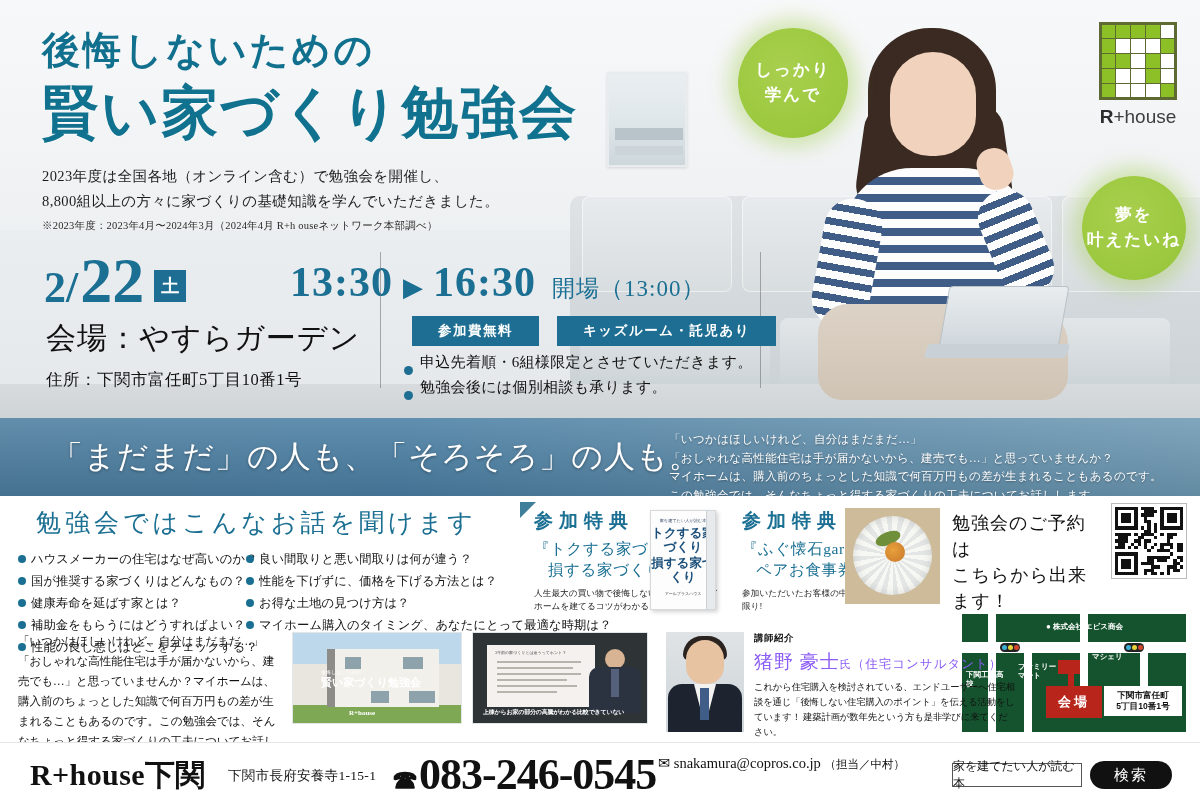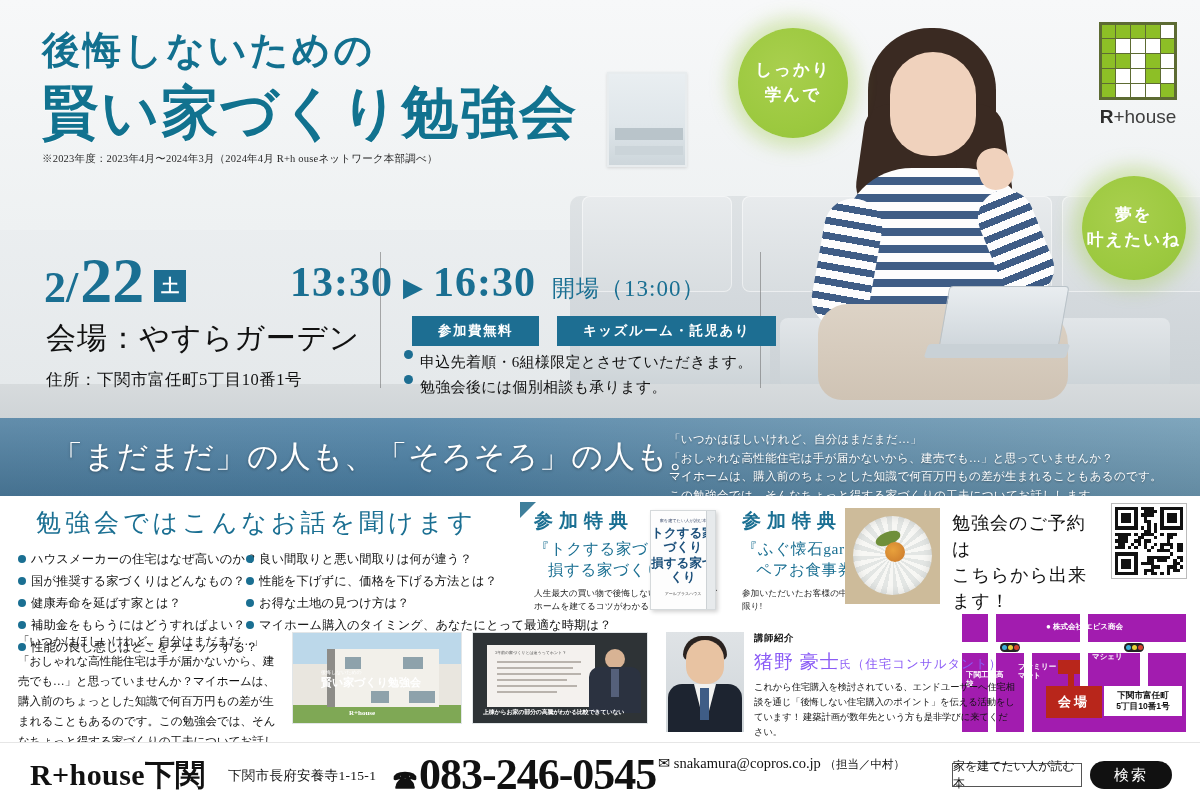--- a/index.html
+++ b/index.html
@@ -152,21 +152,21 @@
   .venue-addr { font-size:16.5px; color:#111; margin-top:10px; letter-spacing:.5px; }
 
   .badges { position:absolute; left:412px; top:316px; display:flex; gap:18px; }
   .badge {
     background:#1d6e92; color:#fff; font-size:13.5px; font-weight:700;
     padding:6px 26px; letter-spacing:1.5px;
   }
   .bullets { position:absolute; left:404px; top:350px; }
   .bullets li {
     list-style:none; font-size:15px; color:#111; letter-spacing:.3px;
-    line-height:1.65; display:flex; align-items:flex-start;
+    line-height:1.65; display:flex; align-items:flex-end;
   }
   .bullets li .dot {
     display:inline-block; width:9px; height:9px; border-radius:50%;
     background:#1d6e92; margin-right:7px; flex:none;
   }
   .hero-divider {
     position:absolute; top:252px; width:1px; height:136px; background:#6b6b6b; opacity:.55;
   }
 
   
@@ -285,21 +285,21 @@
     position:absolute; right:6px; top:0; width:74px; height:74px; background:#fff;
     border:3px solid #fff; box-shadow:0 0 0 1px #bbb;
     display:grid; grid-template-columns:repeat(21,1fr); grid-template-rows:repeat(21,1fr);
   }
   .qr i { background:#fff; }
   .qr i.b { background:#111; }
 
   
   .map {
     position:absolute; left:962px; top:118px; width:224px; height:118px;
-    background:#a21caf; overflow:hidden; font-family:"Liberation Sans",sans-serif;
+    background:#14532d; overflow:hidden; font-family:"Liberation Sans",sans-serif;
   }
   .map .rd-h { position:absolute; background:#fff; height:11px; }
   .map .rd-v { position:absolute; background:#fff; width:8px; }
   .map .venue-box {
     position:absolute; background:#b8261b; color:#fff; display:flex;
     align-items:center; justify-content:center; font-weight:700;
   }
   .map .lbl { position:absolute; color:#fff; font-size:7.5px; line-height:1.25; font-weight:700; }
   .map .dot-w { position:absolute; width:6px; height:6px; border-radius:50%; background:#fff; }
   .map .signal {
@@ -411,20 +411,24 @@
       <div class="p-legs"></div>
       <div class="p-laptop">
         <div class="screen"></div>
         <div class="base"></div>
       </div>
     </div>
 
     <div class="hero-title-block">
       <div class="title-1">後悔しないための</div>
       <div class="title-2">賢い家づくり勉強会</div>
+      <div class="hero-lead">
+        <div>2023年度は全国各地（オンライン含む）で勉強会を開催し、</div>
+        <div>8,800組以上の方々に家づくりの基礎知識を学んでいただきました。</div>
+      </div>
       <div class="hero-note">※2023年度：2023年4月〜2024年3月（2024年4月 R+h ouseネットワーク本部調べ）</div>
     </div>
 
     <div class="date-row">
       <span class="d-month">2/</span>
       <span class="d-day">22</span>
       <span class="d-dow">土</span>
     </div>
     <div class="time-wrap">
       <span class="t-main">13:30</span>

